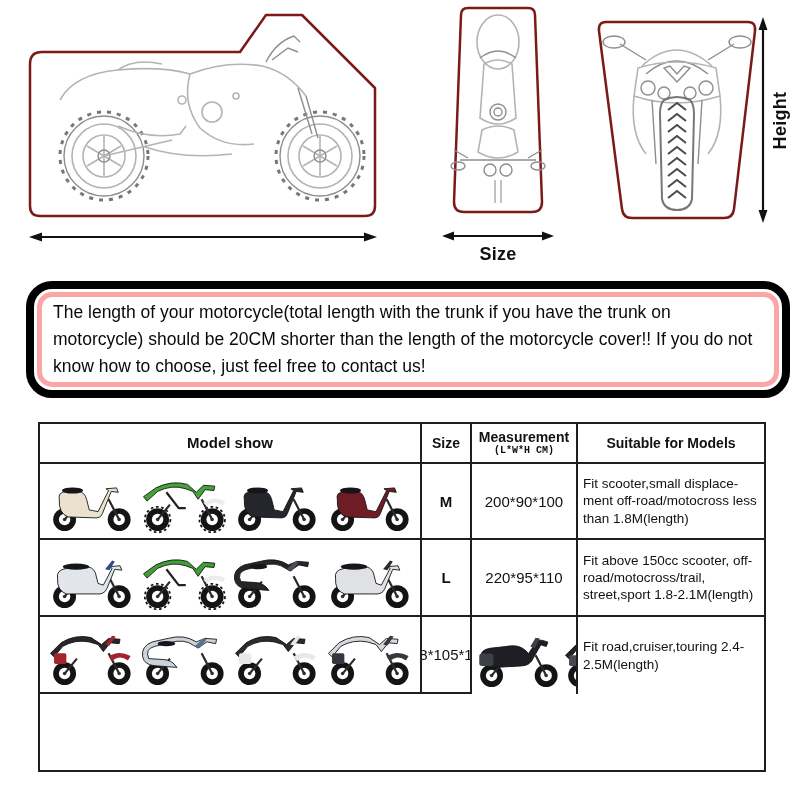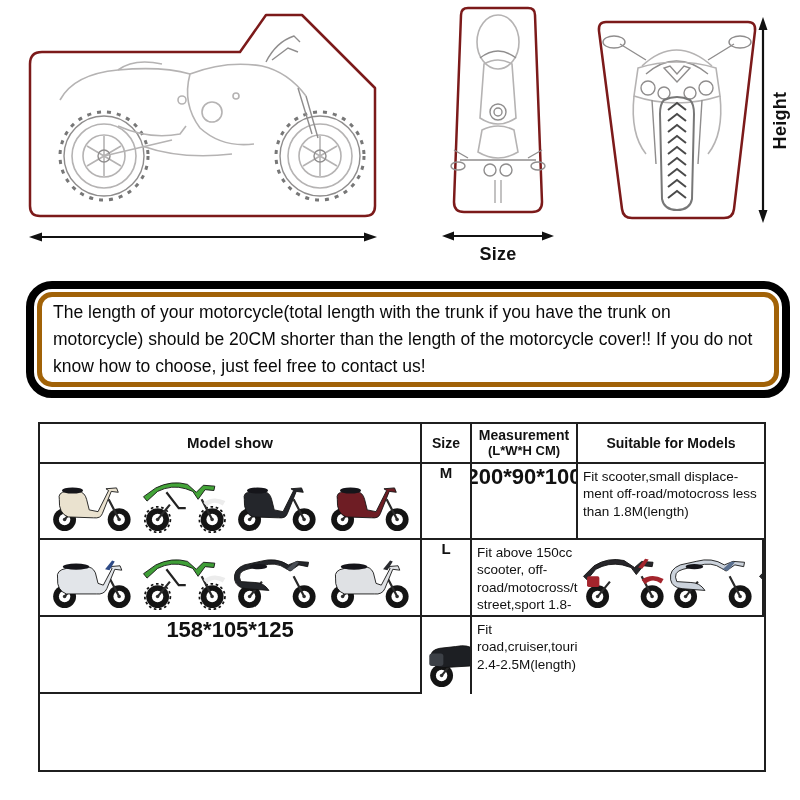--- a/index.html
+++ b/index.html
@@ -5,39 +5,39 @@
   html,body{margin:0;padding:0;background:#fff;}
   #screen{position:relative;width:800px;height:800px;background:#ffffff;overflow:hidden;
           font-family:"Liberation Sans",sans-serif;color:#111;}
   .abs{position:absolute;}
   .sketch{stroke:#b5b3b3;fill:none;stroke-width:1.6;}
   .sketch2{stroke:#8f8d8d;fill:none;stroke-width:1.4;}
   .dim-label{font-weight:bold;font-size:18px;color:#111;text-align:center;letter-spacing:.3px;}
   
   .notice-outer{position:absolute;left:26px;top:281px;width:764px;height:117px;box-sizing:border-box;
                 border:8px solid #000;border-radius:26px;padding:3px;background:#fff;}
-  .notice-inner{width:100%;height:100%;box-sizing:border-box;border:5px solid #a16207;border-radius:15px;
+  .notice-inner{width:100%;height:100%;box-sizing:border-box;border:5px solid #fca5a5;border-radius:15px;
                 padding:11px 11px;display:flex;align-items:center;}
   .notice-text{font-size:17.5px;line-height:27px;color:#0a0a0a;}
   
   .size-table{position:absolute;left:38px;top:422px;width:728px;box-sizing:border-box;
               border:2px solid #1f1f1f;display:grid;
               grid-template-columns:382px 50px 106px 186px;
               grid-template-rows:40px 76px 77px 77px 76px;background:#fff;}
   .cell{border-right:2px solid #1f1f1f;border-bottom:2px solid #1f1f1f;
-        display:flex;justify-content:center;box-sizing:border-box;overflow:hidden;}
+        display:flex;align-items:center;justify-content:center;box-sizing:border-box;overflow:hidden;}
   .cell.nr{border-right:none;}
   .cell.nb{border-bottom:none;}
   .hdr{font-weight:bold;font-size:14px;text-align:center;flex-direction:column;line-height:1.15;}
   .hdr-model{font-size:15px;}
-  .hdr-sub{font-size:13px;font-weight:bold;}
+  .hdr-sub{font-size:10px;font-weight:bold;font-family:Liberation Mono, monospace;}
   .model-cell{justify-content:space-evenly;align-items:flex-end;padding:2px 2px 5px 2px;}
   .bike{display:inline-block;line-height:0;}
   .size-val{font-weight:bold;font-size:15px;}
-  .meas-val{font-weight:bold;font-size:22px;letter-spacing:0px;white-space:nowrap;}
+  .meas-val{font-weight:normal;font-size:15px;letter-spacing:0px;white-space:nowrap;}
   .suit-cell{justify-content:flex-start;text-align:left;padding:4px 5px;}
   .suit-text{font-size:13.5px;line-height:1.28;color:#111;}
 </style>
 </head>
 <body>
 
 <div id="screen">
 
   <div class="abs" style="left:22px;top:8px;width:360px;height:215px;">
     <svg width="360" height="215" viewBox="0 0 360 215">
@@ -271,20 +271,21 @@
             <circle cx="82" cy="47" r="6.5" fill="#fff"></circle>
             <circle cx="82" cy="47" r="2" fill="#333"></circle>
 
     <path d="M20 47 L34 30 M82 47 L70 24" stroke="#2a2a2a" stroke-width="2.5" fill="none"></path>
     <path d="M12 26 Q10 17 22 15 L44 13 Q52 13 55 20 L58 32 L64 34 L74 15 L71 13 L83 12 L85 17 L77 16 L68 38 Q65 45 56 44 L22 44 Q11 40 12 26 Z" fill="#dfe1e4" stroke="#111" stroke-width="1"></path>
             <ellipse cx="33" cy="13" rx="15" ry="3.5" fill="#15151a"></ellipse>
             <path d="M66 16 L74 6 L77 7 L71 17 Z" fill="#2a2c30"></path>
   </svg></span>
       </div>
     <div class="cell size-val">L</div>
+    <div class="cell meas-val">220*95*110</div>
     <div class="cell suit-cell nr">
         <span class="suit-text">Fit above 150cc scooter, off-road/motocross/trail, street,sport 1.8-2.1M(length)</span>
       </div>
 
     <div class="cell model-cell">
         <span class="bike"><svg viewBox="0 0 100 62" width="88" height="55">
     <circle cx="20" cy="47" r="13" fill="#141414"></circle>
             <circle cx="20" cy="47" r="6.5" fill="#fff"></circle>
             <circle cx="20" cy="47" r="2" fill="#333"></circle>
     <circle cx="82" cy="47" r="13" fill="#141414"></circle>

